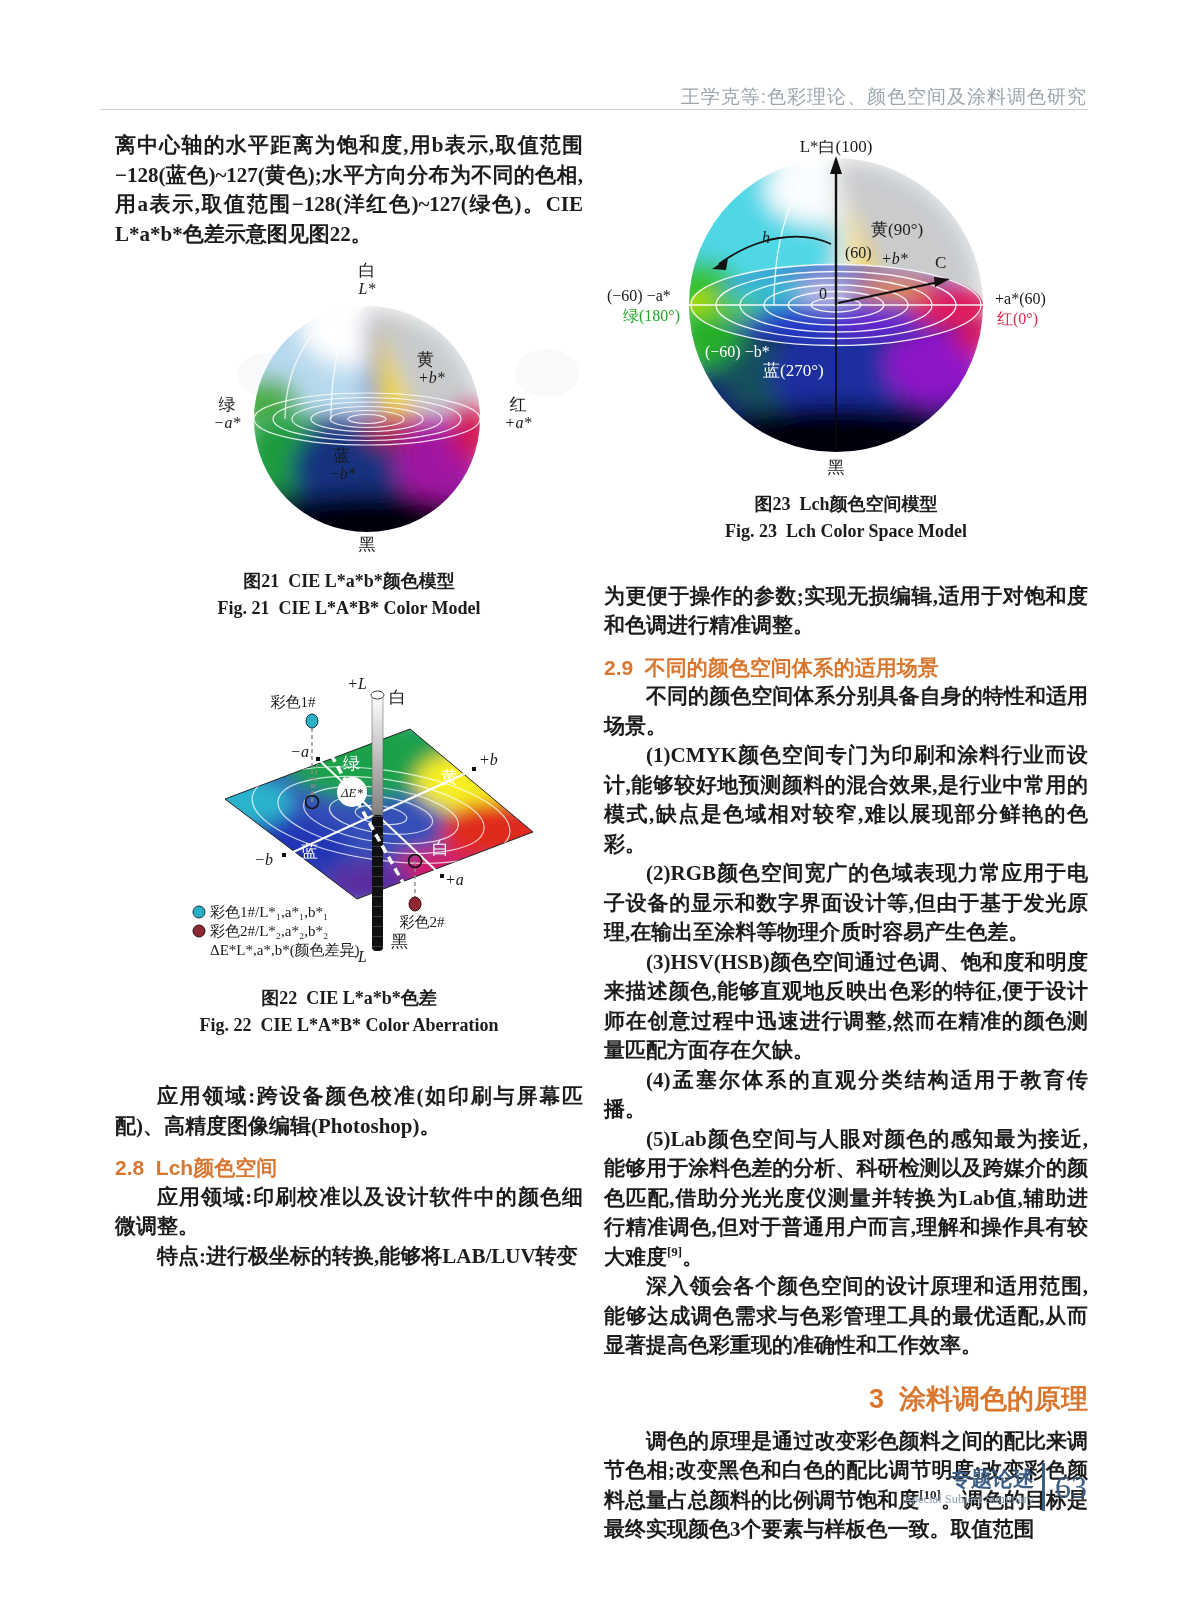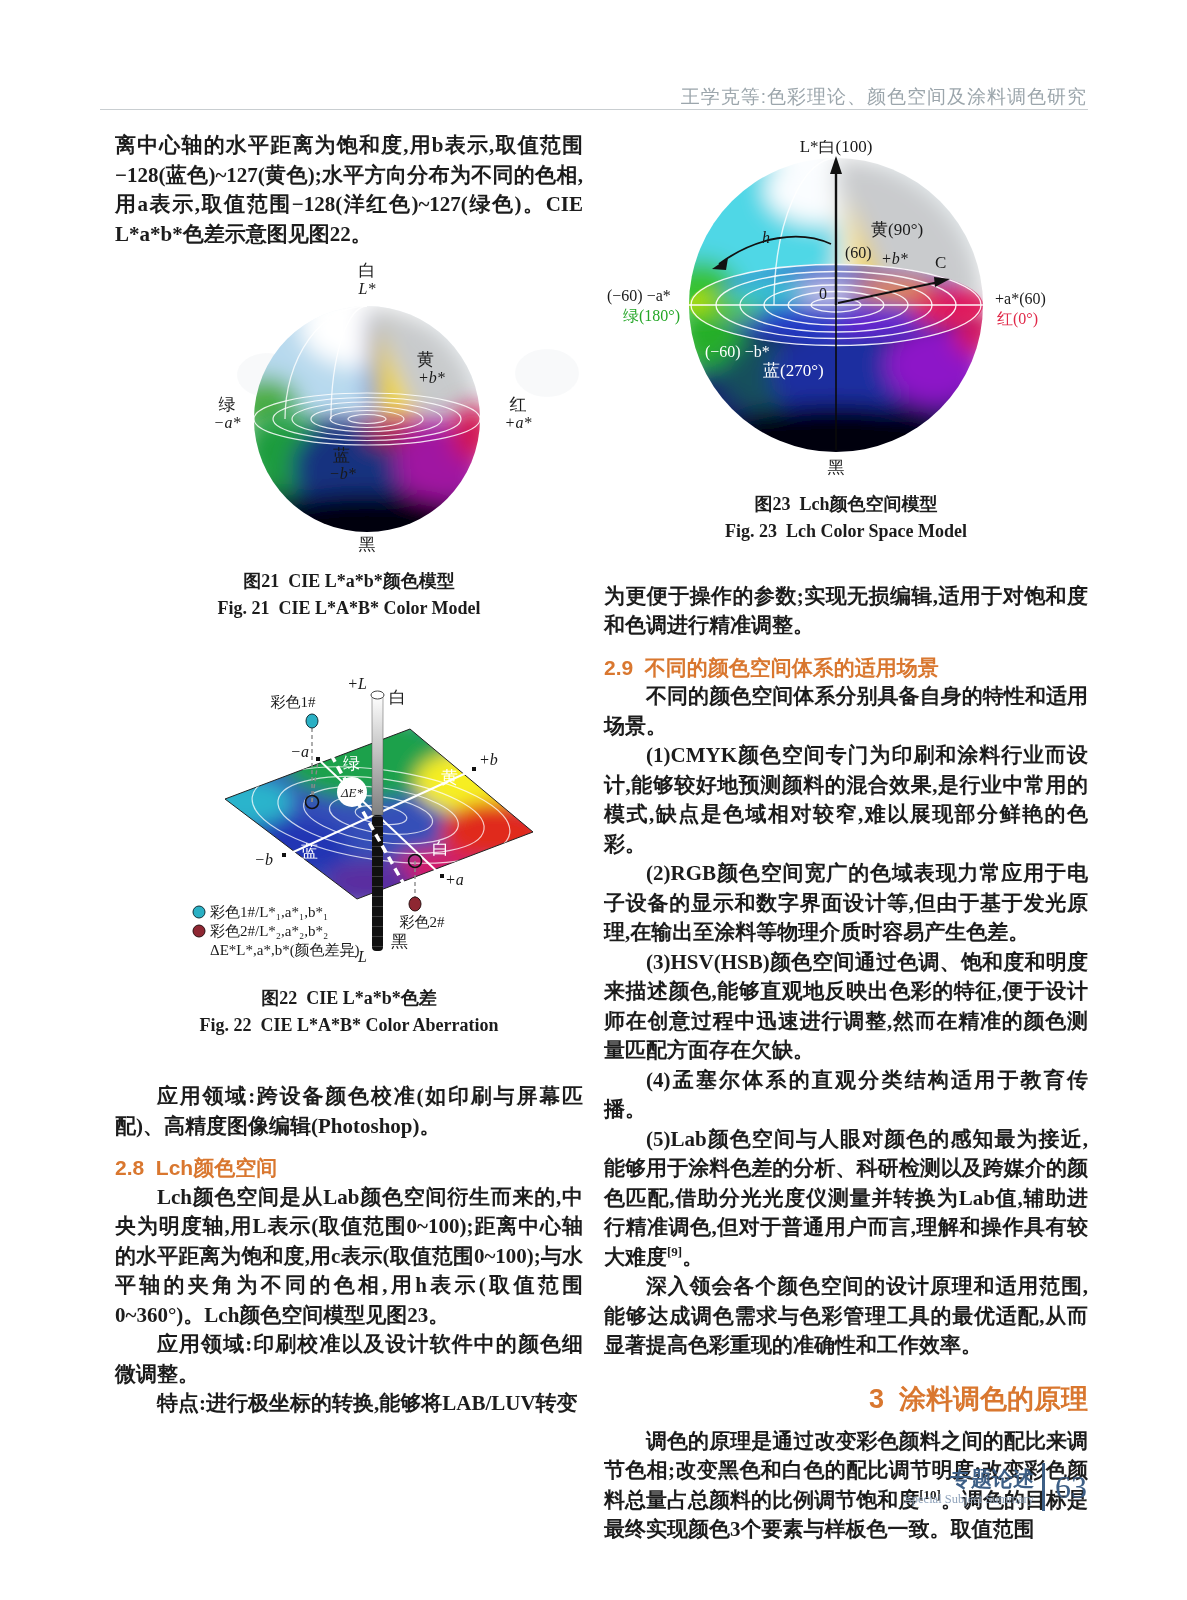--- a/index.html
+++ b/index.html
@@ -241,21 +241,20 @@
           <text class="fl f15" x="95" y="279">彩色2#/L*₂,a*₂,b*₂</text>
           <text class="fl f15" x="95" y="298">ΔE*L*,a*,b*(颜色差异)</text>
         </g>
       </svg>
       <div class="fig-cap zh">图22  CIE L*a*b*色差</div>
       <div class="fig-cap">Fig. 22  CIE L*A*B* Color Aberration</div>
     </div>
 
     <p class="indent after-fig">应用领域:跨设备颜色校准(如印刷与屏幕匹配)、高精度图像编辑(Photoshop)。</p>
     <div class="h2">2.8  Lch颜色空间</div>
-    <p class="indent">Lch颜色空间是从Lab颜色空间衍生而来的,中央为明度轴,用L表示(取值范围0~100);距离中心轴的水平距离为饱和度,用c表示(取值范围0~100);与水平轴的夹角为不同的色相,用h表示(取值范围0~360°)。Lch颜色空间模型见图23。</p>
     <p class="indent">应用领域:印刷校准以及设计软件中的颜色细微调整。</p>
     <p class="indent">特点:进行极坐标的转换,能够将LAB/LUV转变</p>
   </div>
 
   <div class="col col-right">
 
     <div class="fig">
       <svg width="482" height="336" viewBox="0 0 482 336">
         <defs>
           <filter id="b23" x="-40%" y="-40%" width="180%" height="180%">

